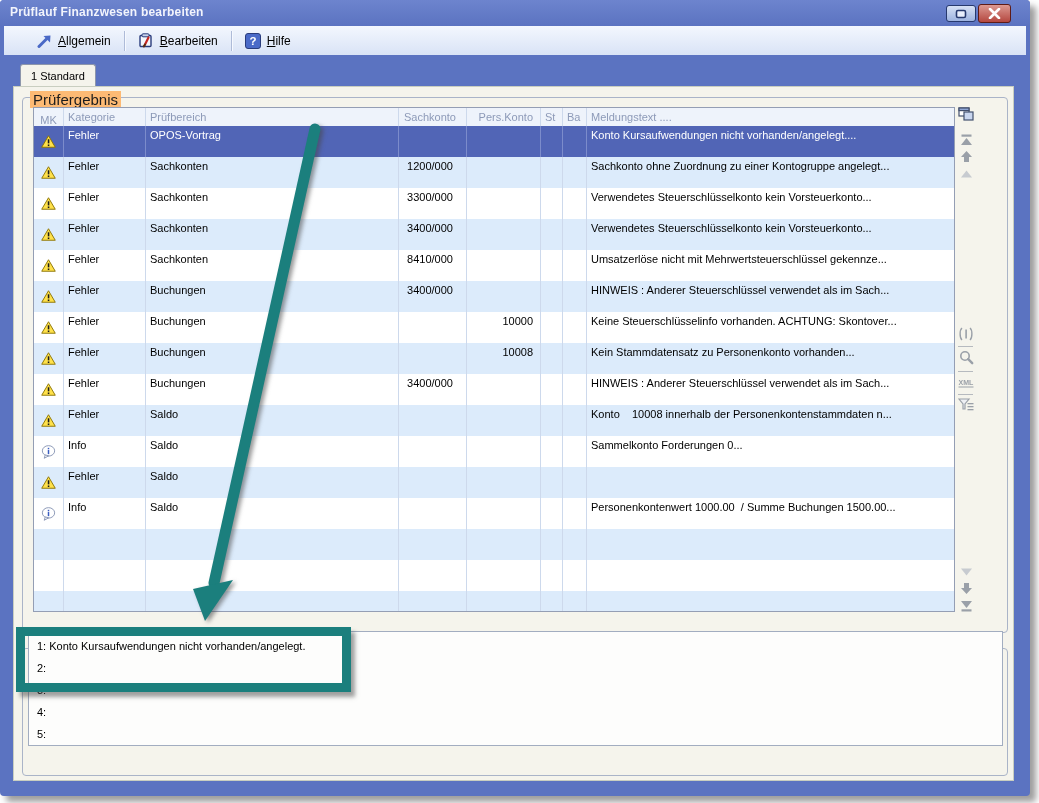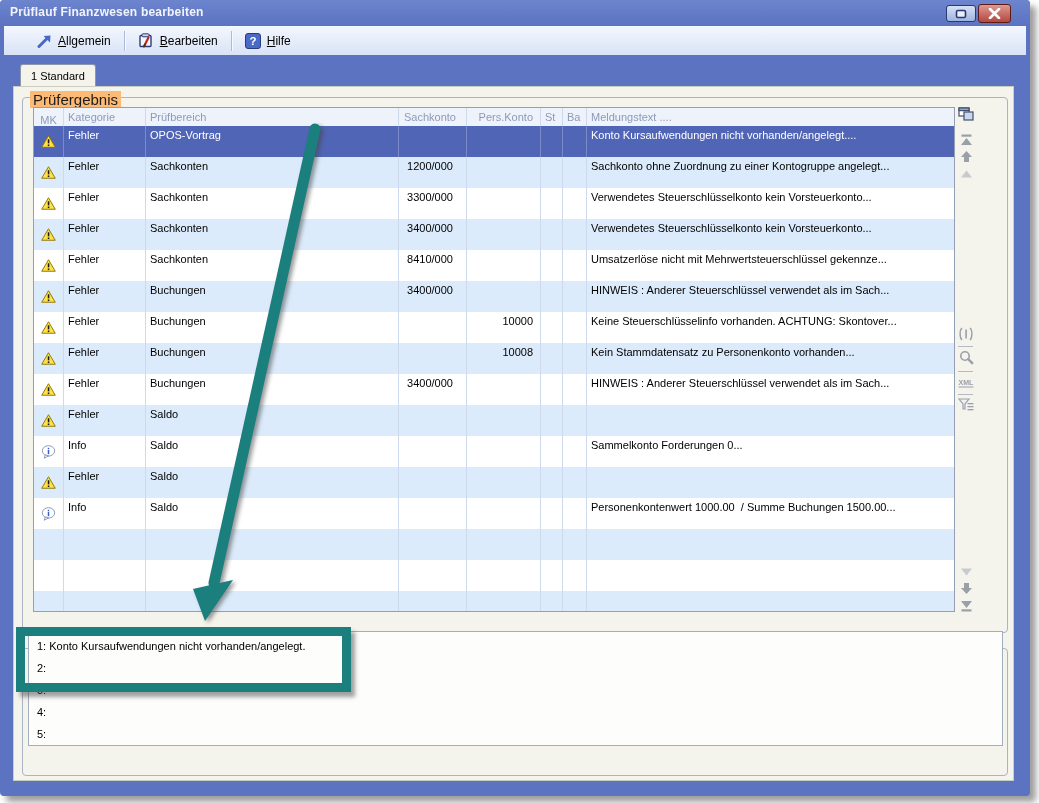--- a/index.html
+++ b/index.html
@@ -261,20 +261,21 @@
     <path d="M8 0.8 L15.3 13.2 H0.7 Z" fill="#ffe14a" stroke="#8a7300" stroke-width="1"></path>
     <rect x="7.2" y="4.6" width="1.7" height="4.4" fill="#1a1a1a"></rect>
     <rect x="7.2" y="10.2" width="1.7" height="1.7" fill="#1a1a1a"></rect>
   </svg></div>
             <div class="cell c-kat">Fehler</div>
             <div class="cell c-pruef">Saldo</div>
             <div class="cell c-sach"></div>
             <div class="cell c-pers"></div>
             <div class="cell c-st"></div>
             <div class="cell c-ba"></div>
+            <div class="cell c-meld">Konto    10008 innerhalb der Personenkontenstammdaten n...</div>
           </div>
           <div class="trow">
             <div class="cell c-mk"><svg width="15" height="14" viewBox="0 0 16 15">
     <ellipse cx="8" cy="6.3" rx="6.6" ry="5.6" fill="#ffffff" stroke="#8894b4" stroke-width="1"></ellipse>
     <path d="M4.6 10.6 L3.4 14.2 L8.2 11.6 Z" fill="#ffffff" stroke="#8894b4" stroke-width="1"></path>
     <rect x="7.2" y="3" width="1.6" height="1.6" fill="#3a5cc0"></rect>
     <rect x="7.2" y="5.4" width="1.6" height="4.4" fill="#3a5cc0"></rect>
   </svg></div>
             <div class="cell c-kat">Info</div>
             <div class="cell c-pruef">Saldo</div>

